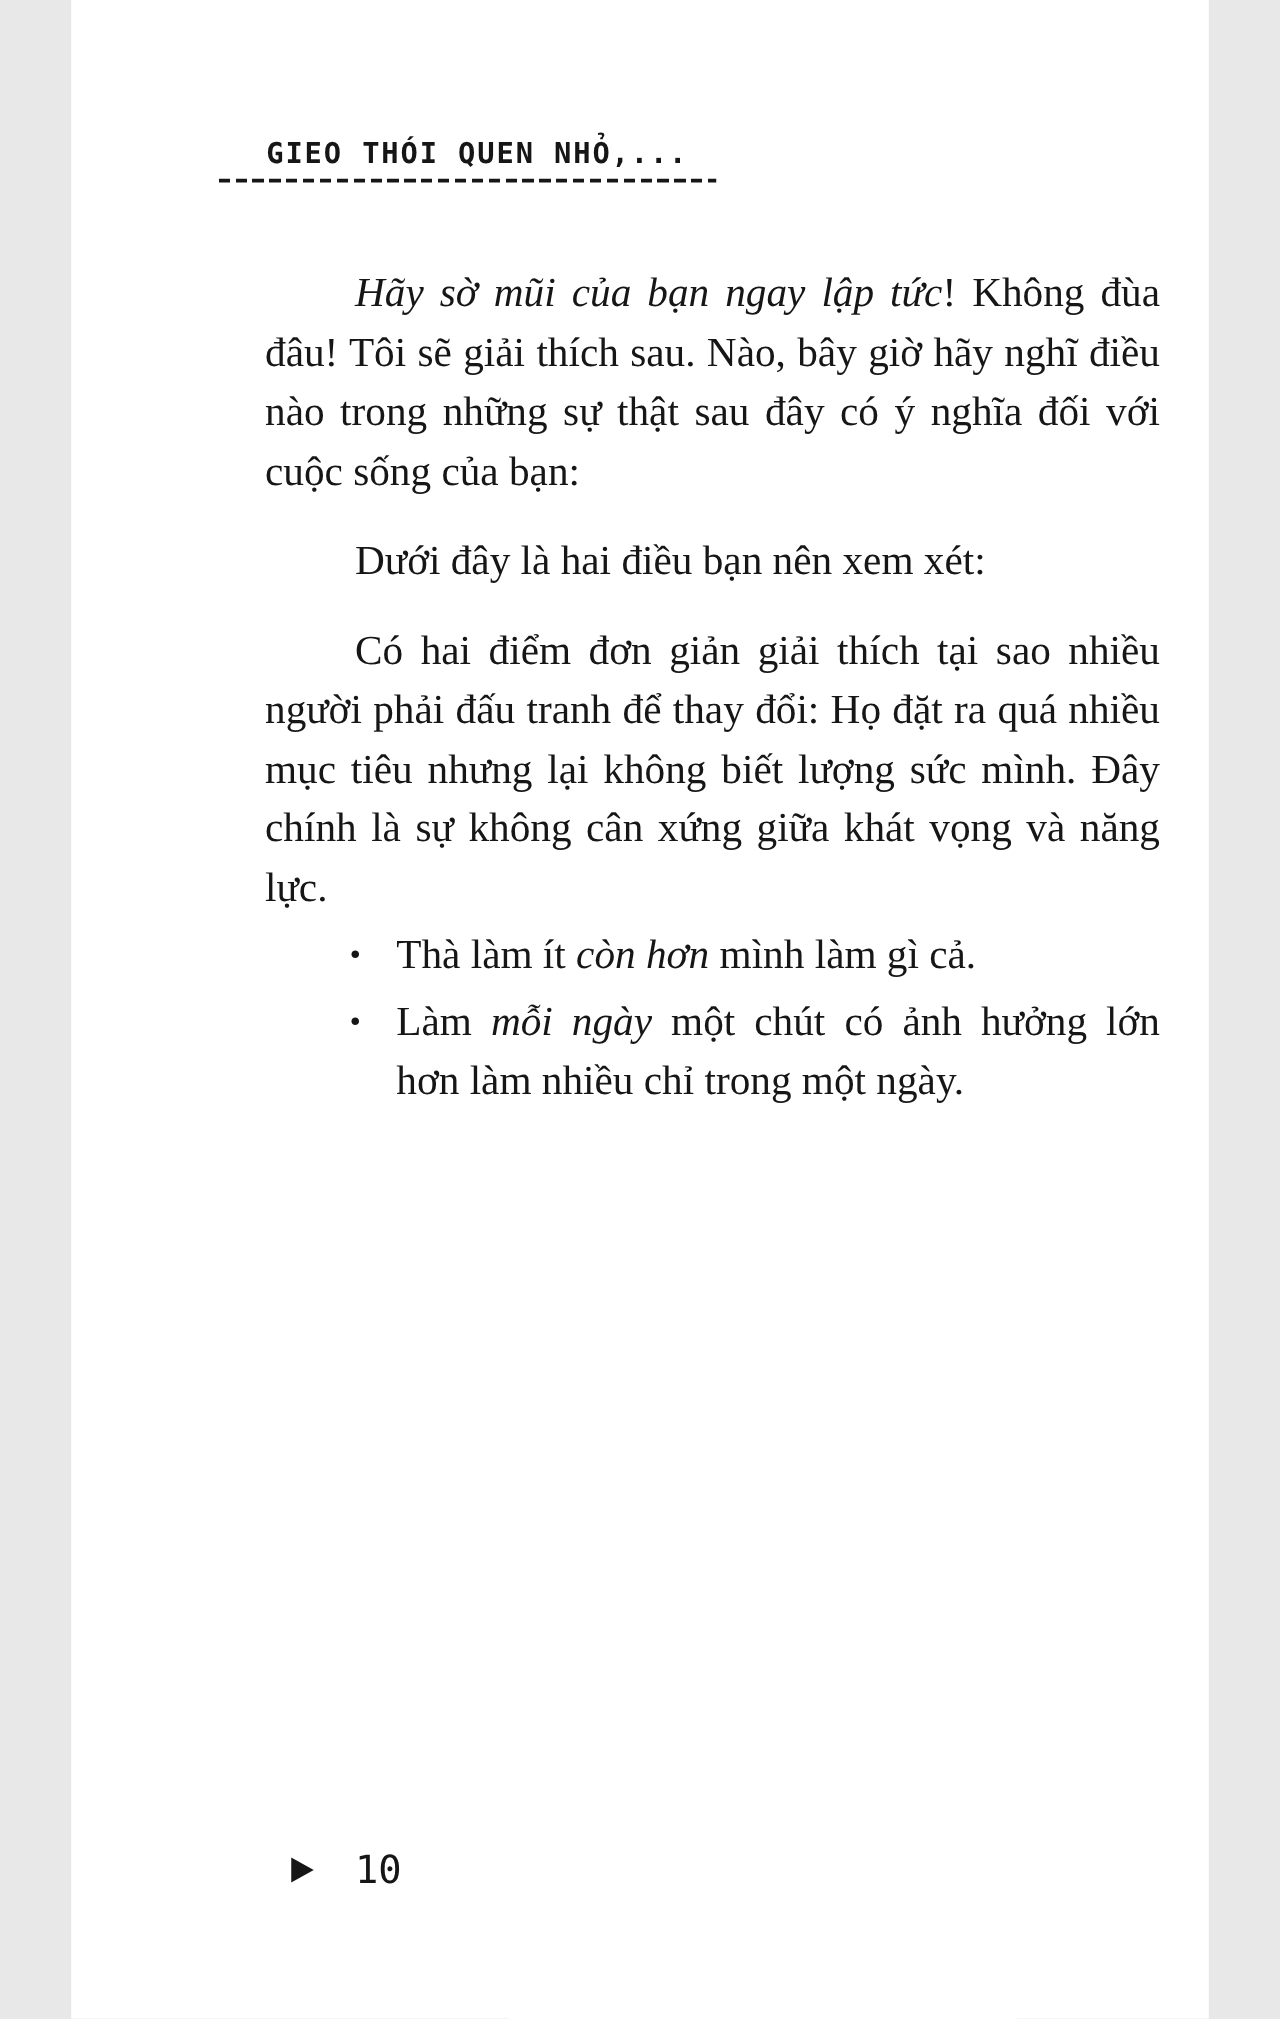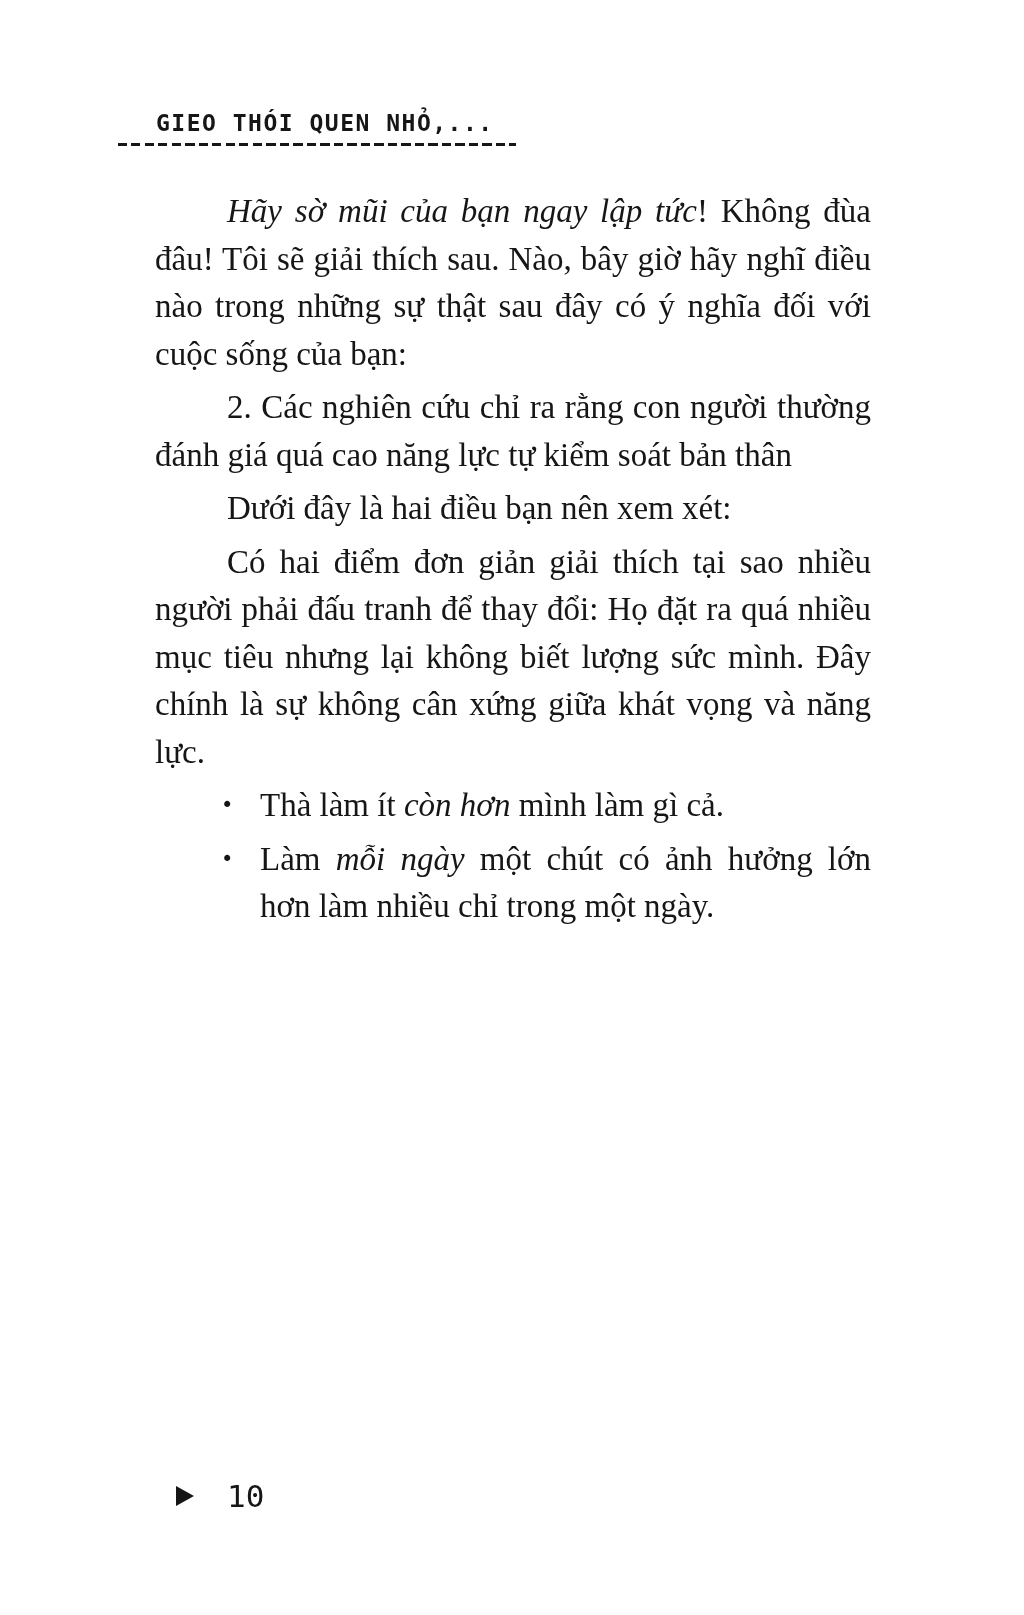--- a/index.html
+++ b/index.html
@@ -3,21 +3,21 @@
 <meta charset="utf-8">
 <style>
   :root{
     --ink:#161616;
     --paper:#ffffff;
   }
   *{margin:0;padding:0;box-sizing:border-box;}
   html,body{background:#e8e8e8;}
   .page{
     position:relative;
-    width:1024px;
+    width:910px;
     height:1615px;
     margin:0 auto;
     background:var(--paper);
     color:var(--ink);
     font-family:"Liberation Serif","DejaVu Serif",serif;
     overflow:hidden;
   }
   
   .header{
     position:absolute;
@@ -45,21 +45,21 @@
     position:absolute;
     top:188px;
     left:155px;
     width:716px;
     font-size:33px;
     line-height:47.5px;
     text-align:justify;
     color:var(--ink);
   }
   .body-text p{margin:0 0 6px 0;}
-  .body-text p.indent{text-indent:72px;}
+  .body-text p.indent{text-indent:72px;margin-top:24px;}
   .body-text p.bullet{
     position:relative;
     padding-left:105px;
     text-indent:0;
   }
   .body-text p.bullet .bullet-glyph{
     position:absolute;
     left:66px;
     top:0;
     font-size:21px;
@@ -95,21 +95,20 @@
 
 <div class="page">
 
   <header class="header">
     <div class="header-title">GIEO THÓI QUEN NHỎ,...</div>
     <div class="dashed-rule"></div>
   </header>
 
   <main class="body-text">
       <p class="indent"><em>Hãy sờ mũi của bạn ngay lập tức</em><span>! Không đùa đâu! Tôi sẽ giải thích sau. Nào, bây giờ hãy nghĩ điều nào trong những sự thật sau đây có ý nghĩa đối với cuộc sống của bạn:</span></p>
-      <p class="indent"><span>2. Các nghiên cứu chỉ ra rằng con người thường đánh giá quá cao năng lực tự kiểm soát bản thân</span></p>
       <p class="indent"><span>Dưới đây là hai điều bạn nên xem xét:</span></p>
       <p class="indent"><span>Có hai điểm đơn giản giải thích tại sao nhiều người phải đấu tranh để thay đổi: Họ đặt ra quá nhiều mục tiêu nhưng lại không biết lượng sức mình. Đây chính là sự không cân xứng giữa khát vọng và năng lực.</span></p>
       <p class="bullet"><span class="bullet-glyph">•</span><span>Thà làm ít </span><em>còn hơn</em><span> mình làm gì cả.</span></p>
       <p class="bullet"><span class="bullet-glyph">•</span><span>Làm </span><em>mỗi ngày</em><span> một chút có ảnh hưởng lớn hơn làm nhiều chỉ trong một ngày.</span></p>
     </main>
 
   <footer class="footer">
     <span class="footer-triangle"></span>
     <span class="page-number">10</span>
   </footer>

